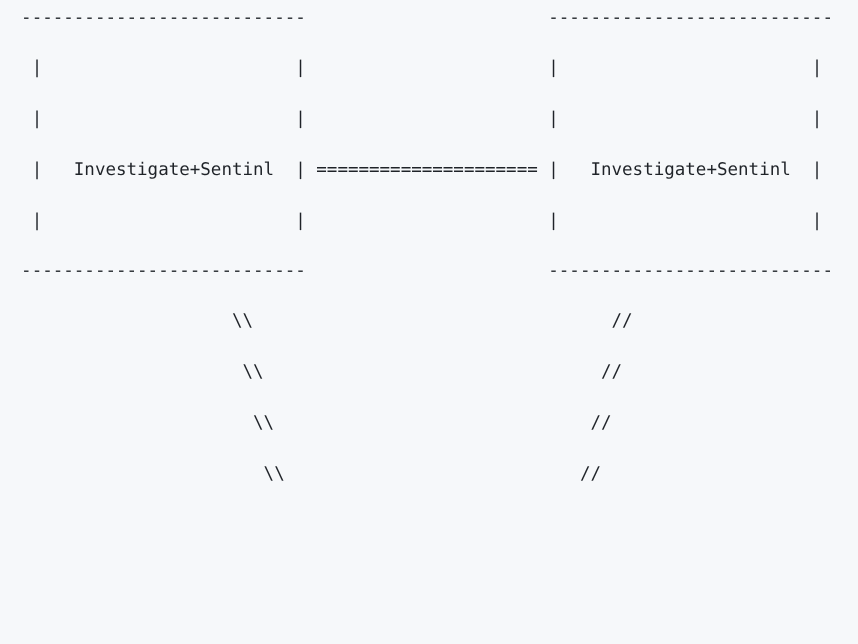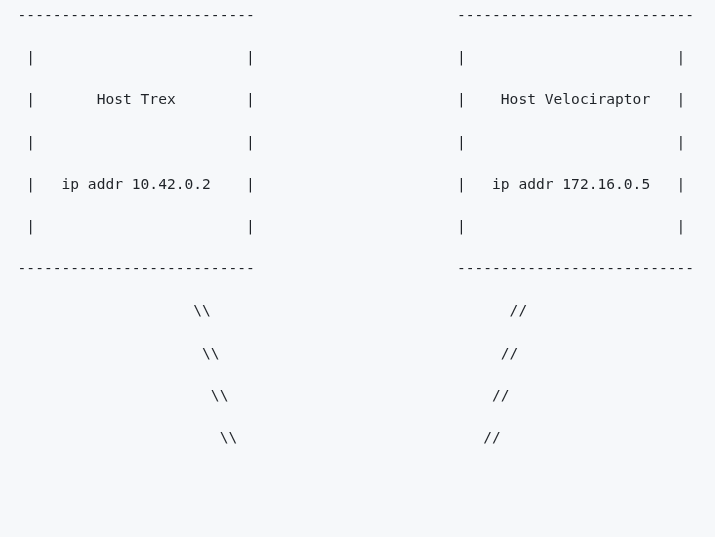--- a/index.html
+++ b/index.html
@@ -23,23 +23,22 @@
   }
   pre.ascii div {
     height: 21.1px;
   }
 </style>
 </head>
 <body>
 
 <pre class="ascii"><div>  ---------------------------                       ---------------------------</div>
 <div>   |                        |                       |                        |</div>
-<div>   |       Host Trex        |                       |    Host Velociraptor   |</div>
 <div>   |                        |                       |                        |</div>
-<div>   |   ip addr 10.42.0.2    |                       |   ip addr 172.16.0.5   |</div>
+<div>   |   Investigate+Sentinl  | ===================== |   Investigate+Sentinl  |</div>
 <div>   |                        |                       |                        |</div>
 <div>  ---------------------------                       ---------------------------</div>
 <div>                      \\                                  //</div>
 <div>                       \\                                //</div>
 <div>                        \\                              //</div>
 <div>                         \\                            //</div>
 
 
 
 

